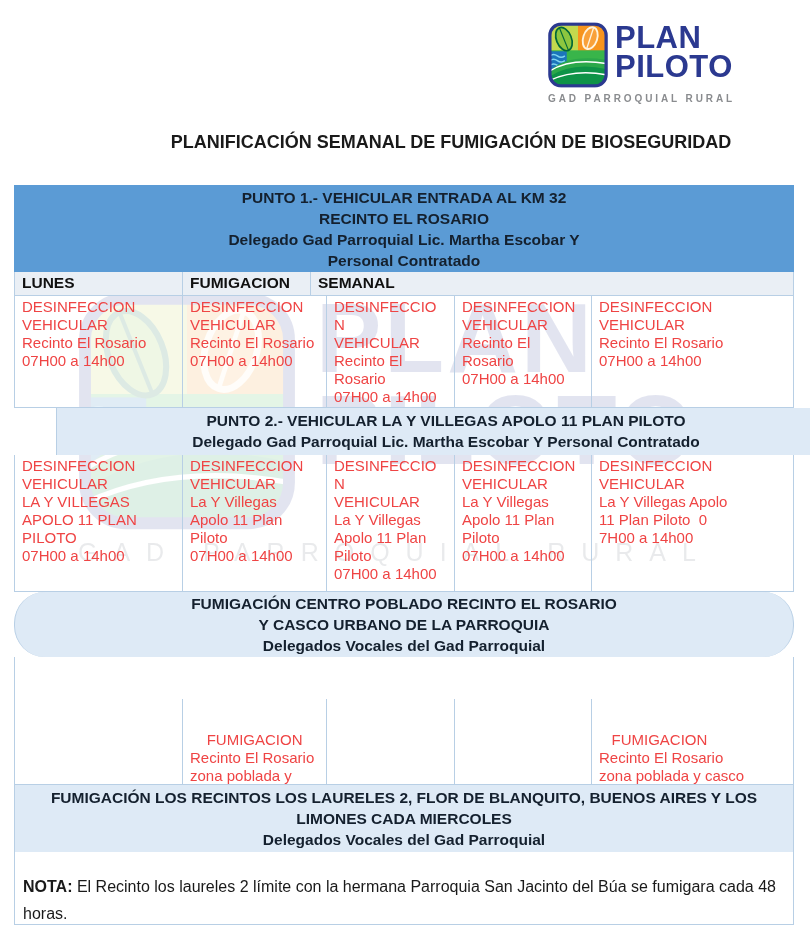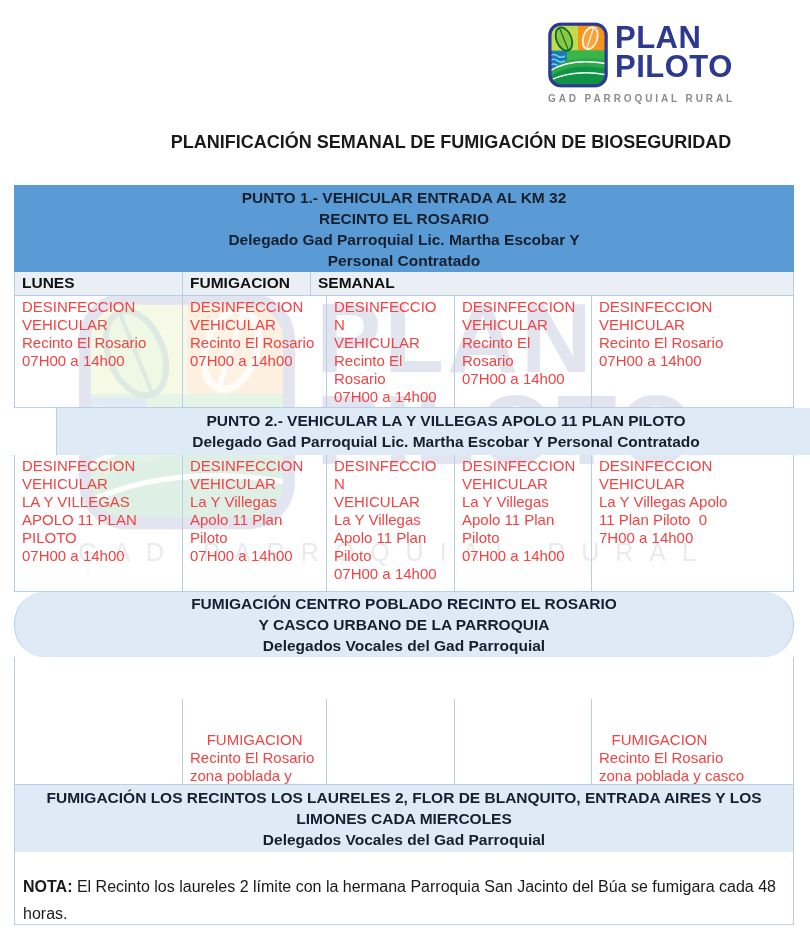--- a/index.html
+++ b/index.html
@@ -199,21 +199,21 @@
     <div class="cell c3"></div>
     <div class="cell c4"></div>
     <div class="cell c5">&nbsp;&nbsp;&nbsp;FUMIGACION
 Recinto El Rosario
 zona poblada y casco
 urbano de la
 Parroquia
 08H00 a 14h00</div>
   </div>
 
-  <div class="band band-light band-bottom">FUMIGACIÓN LOS RECINTOS LOS LAURELES 2, FLOR DE BLANQUITO, ENTRADA AIRES Y LOS
+  <div class="band band-light band-bottom">FUMIGACIÓN LOS RECINTOS LOS LAURELES 2, FLOR DE BLANQUITO, BUENOS AIRES Y LOS
 LIMONES CADA MIERCOLES
 Delegados Vocales del Gad Parroquial</div>
 
   <div class="nota">
     <b>NOTA:</b>
     <span>El Recinto los laureles 2 límite con la hermana Parroquia San Jacinto del Búa se fumigara cada 48 horas.</span>
   </div>
 
 </div>
 

